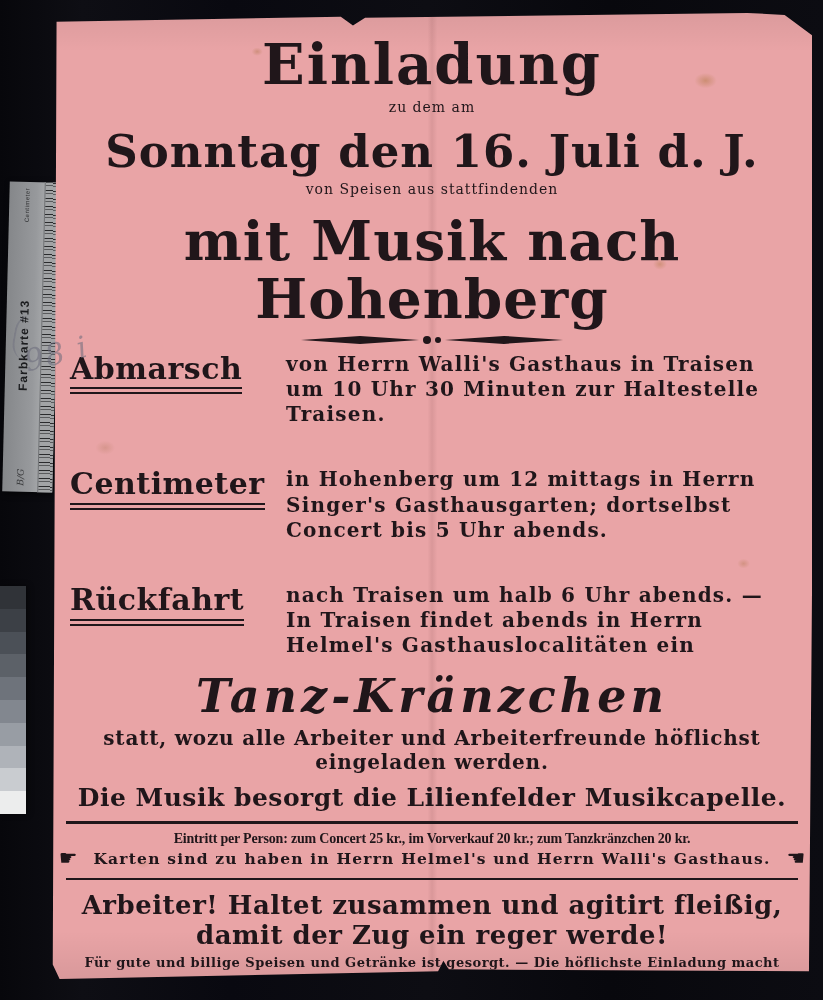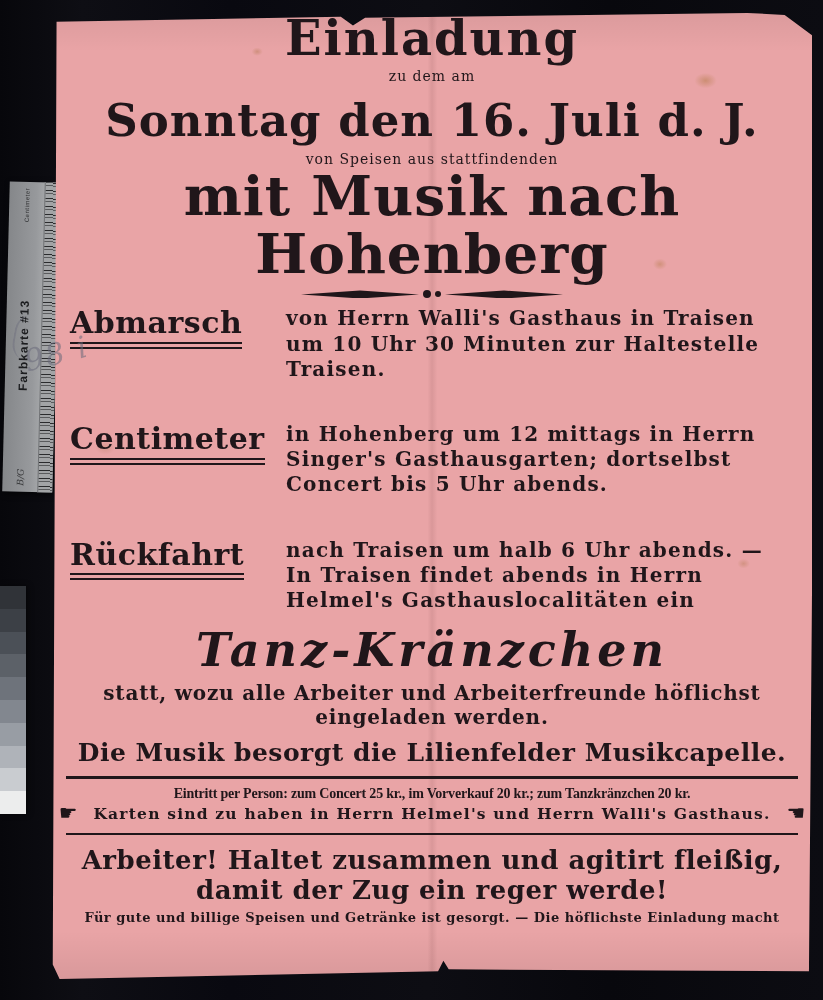--- a/index.html
+++ b/index.html
@@ -39,25 +39,25 @@
       radial-gradient(ellipse 10px 8px at 80% 26%,rgba(170,115,55,.38),transparent 70%),
       radial-gradient(ellipse 8px 6px at 27% 4%,rgba(160,105,50,.35),transparent 70%),
       radial-gradient(ellipse 9px 7px at 91% 57%,rgba(160,105,50,.3),transparent 70%),
       radial-gradient(ellipse 14px 10px at 7% 45%,rgba(150,100,55,.22),transparent 70%),
       radial-gradient(ellipse 11px 8px at 12% 88%,rgba(150,100,55,.2),transparent 70%),
       linear-gradient(90deg,transparent 49.4%,rgba(60,20,20,.09) 50%,transparent 50.7%),
       linear-gradient(180deg,rgba(0,0,0,.06),transparent 4%,transparent 95%,rgba(0,0,0,.07));
     clip-path:polygon(0.6% 0.9%,38% 0.4%,39.6% 1.3%,41.2% 0.5%,91.5% 0%,96.4% 0.2%,100% 2.3%,
       100% 60%,99.6% 99.2%,52.2% 99.0%,51.5% 98.1%,50.8% 99.2%,1% 100%,0.1% 98.5%);}
 
-  .title{font-weight:bold;font-size:48px;line-height:1.05;letter-spacing:2px;text-align:center;}
+  .title{font-weight:bold;font-size:56px;line-height:1.05;letter-spacing:2px;margin-top:22px;text-align:center;}
   .sub-fraktur{font-weight:normal;font-size:14px;margin-top:5px;letter-spacing:1px;}
   .date-line{font-weight:bold;font-size:45px;line-height:1.08;margin-top:13px;letter-spacing:1px;text-align:center;}
   .main-title{font-weight:bold;font-size:102px;line-height:1.02;letter-spacing:8px;margin-top:4px;}
-  .main-subtitle{font-weight:bold;font-size:55px;line-height:1.05;margin-top:0px;letter-spacing:1px;}
+  .main-subtitle{font-weight:bold;font-size:55px;line-height:1.05;margin-top:15px;letter-spacing:1px;}
 
   .ornament{display:flex;align-items:center;justify-content:center;gap:4px;margin-top:8px;}
   .spindle{width:118px;height:8px;background:#20161a;clip-path:polygon(0 50%,50% 0,100% 50%,50% 100%);}
   .orn-dot{width:8px;height:8px;border-radius:50%;background:#20161a;}
   .orn-dot.small{width:6px;height:6px;}
 
   .schedule{display:grid;grid-template-columns:176px 1fr;column-gap:8px;row-gap:9px;
     text-align:left;margin:8px 22px 4px 18px;gap:40px;}
   .sched-label{font-weight:bold;font-size:30px;line-height:1.15;justify-self:start;align-self:start;
     border-bottom:7px double #20161a;padding-bottom:1px;letter-spacing:.5px;}

